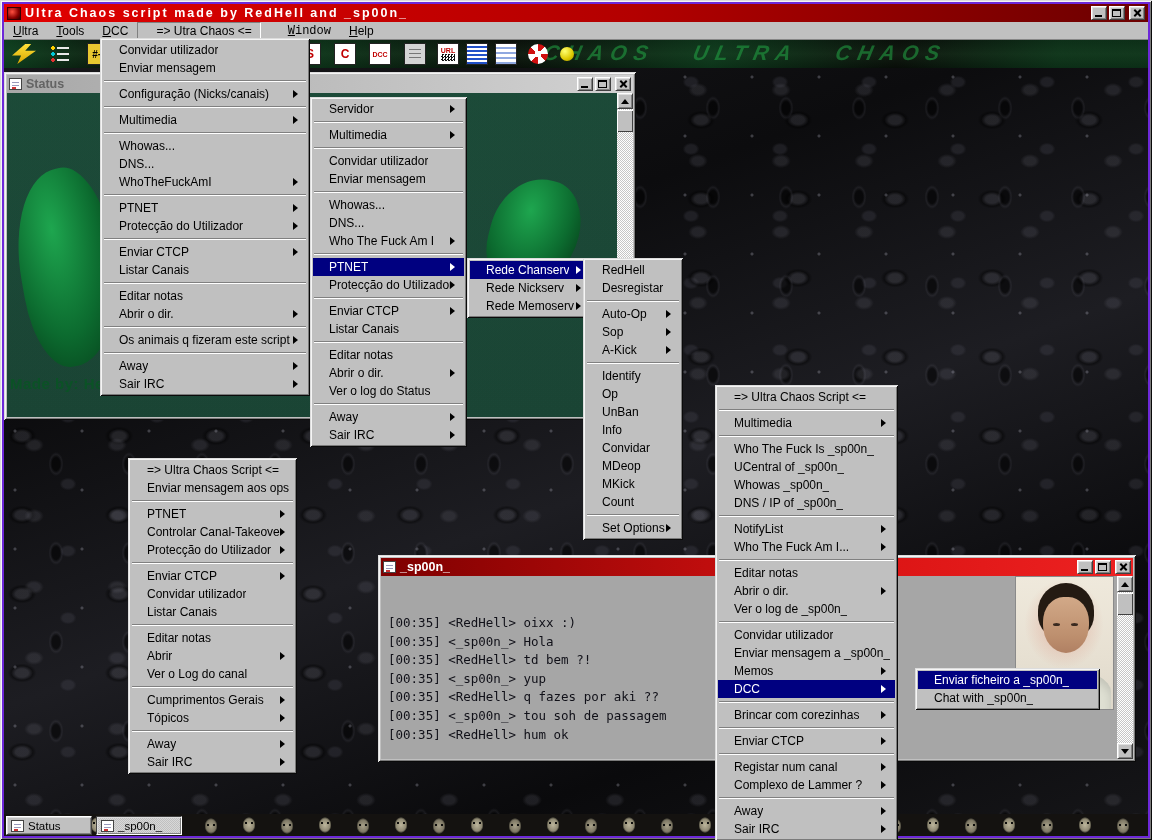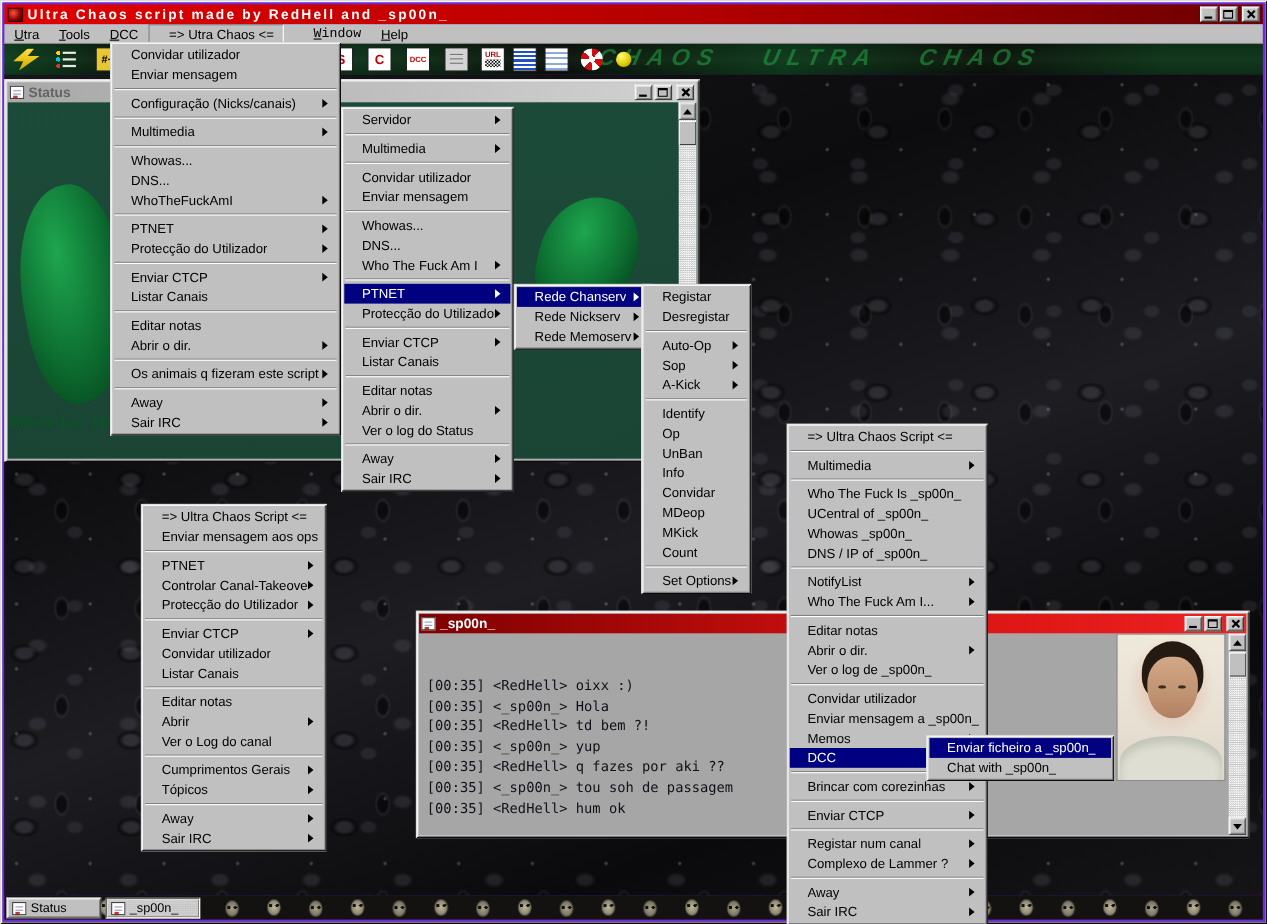--- a/index.html
+++ b/index.html
@@ -114,21 +114,21 @@
   .menu-item.hl{background:#000080;color:#fff;}
   .mi-label{overflow:hidden;}
   .mi-arrow{margin-left:auto;width:0;height:0;border:4px solid transparent;border-left:5px solid currentColor;flex:0 0 auto;}
   .menu-sep{height:0;border-top:1px solid #808080;border-bottom:1px solid #fff;margin:3px 1px;}
   #menu-ultra{left:100px;top:38px;width:210px;z-index:10;}
   #menu-status{left:310px;top:97px;width:157px;z-index:11;}
   #menu-ptnet{left:467px;top:258px;width:126px;z-index:12;}
   #menu-chanserv{left:583px;top:258px;width:100px;z-index:13;}
   #menu-channel{left:128px;top:458px;width:169px;z-index:11;}
   #menu-user{left:715px;top:385px;width:183px;z-index:14;}
-  #menu-dcc{left:842px;top:668px;width:171px;z-index:15;}
+  #menu-dcc{left:915px;top:668px;width:185px;z-index:15;}
 
   
   #tb-lightning{left:8px;width:24px;background:linear-gradient(#ffe23a,#d8a400);
     clip-path:polygon(55% 0,0 58%,38% 58%,22% 100%,100% 34%,55% 34%,80% 0);box-shadow:none;}
   #tb-playlist{left:46px;background:transparent;box-shadow:none;
     background-image:linear-gradient(#e8e8e8 0 0),linear-gradient(#e8e8e8 0 0),linear-gradient(#e8e8e8 0 0),
       radial-gradient(circle 2px at 3px 4px,#ffd000 99%,transparent),radial-gradient(circle 2px at 3px 10px,#00c8d8 99%,transparent),radial-gradient(circle 2px at 3px 16px,#e03030 99%,transparent);
     background-size:12px 2px,12px 2px,12px 2px,auto,auto,auto;background-position:7px 3px,7px 9px,7px 15px,0 0,0 0,0 0;background-repeat:no-repeat;}
   #tb-channels{left:84px;background:#e8c830;color:#000;font-size:10px;}
   #tb-s{left:296px;color:#c00000;font-size:12px;}
@@ -162,21 +162,21 @@
           <div class="g-max"></div>
         </div>
       <div class="wbtn close">
           <div class="g-x1"></div>
           <div class="g-x2"></div>
         </div>
     </div>
   </div>
 
   <div class="menubar">
-    <span class="mb-item ul">Utra</span>
+    <span class="mb-item ul">Ultra</span>
     <span class="mb-item ul">Tools</span>
     <span class="mb-item ul">DCC</span>
     <span class="mb-item pressed">=&gt; Utra Chaos &lt;=</span>
     <span class="mb-item ul" style="margin-left:18px;font-family:Liberation Mono, monospace;">Window</span>
     <span class="mb-item ul">Help</span>
   </div>
 
   <div class="toolbar">
     <span class="watermark">CHAOS   ULTRA   CHAOS</span>
     <div class="tb-ico" id="tb-lightning"></div>
@@ -422,21 +422,21 @@
         <span class="mi-label">Rede Nickserv</span>
         <span class="mi-arrow"></span>
       </div>
       <div class="menu-item">
         <span class="mi-label">Rede Memoserv</span>
         <span class="mi-arrow"></span>
       </div>
     </div>
   <div class="menu" id="menu-chanserv">
       <div class="menu-item">
-        <span class="mi-label">Registar</span>
+        <span class="mi-label">RedHell</span>
       </div>
       <div class="menu-item">
         <span class="mi-label">Desregistar</span>
       </div>
       <div class="menu-sep"></div>
       <div class="menu-item">
         <span class="mi-label">Auto-Op</span>
         <span class="mi-arrow"></span>
       </div>
       <div class="menu-item">

